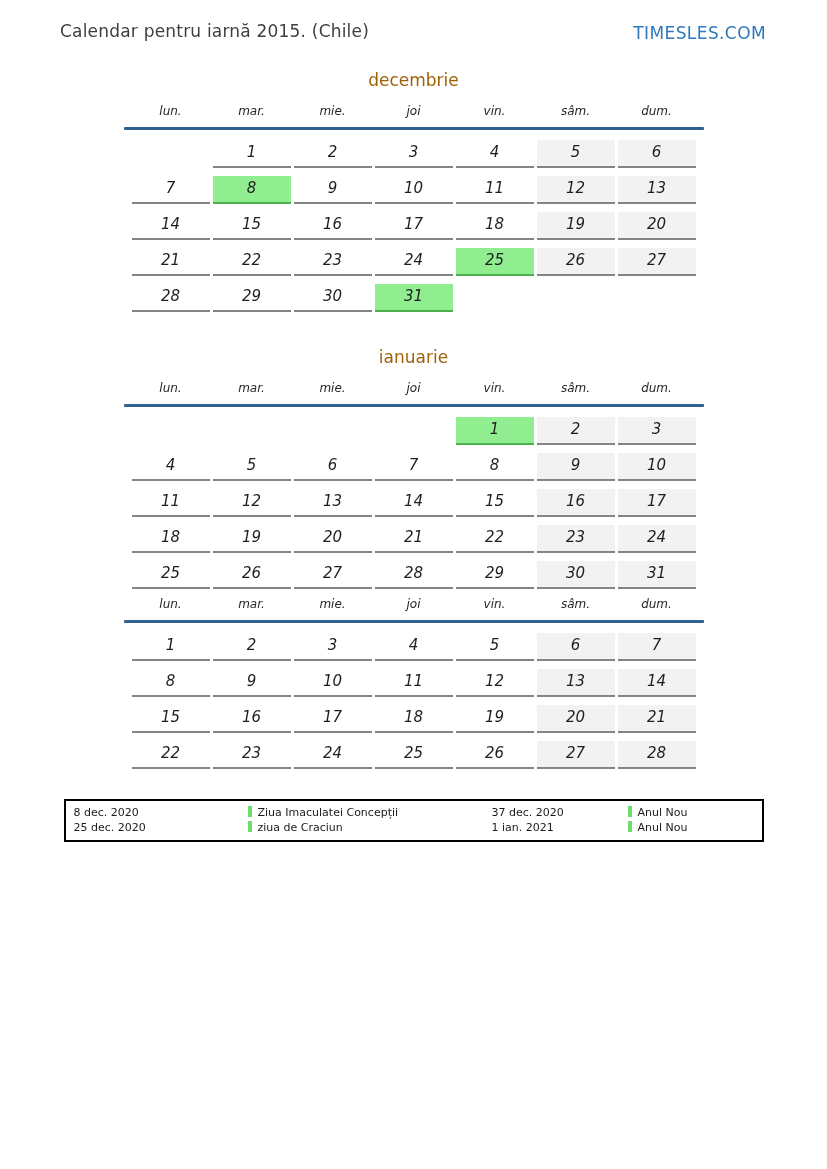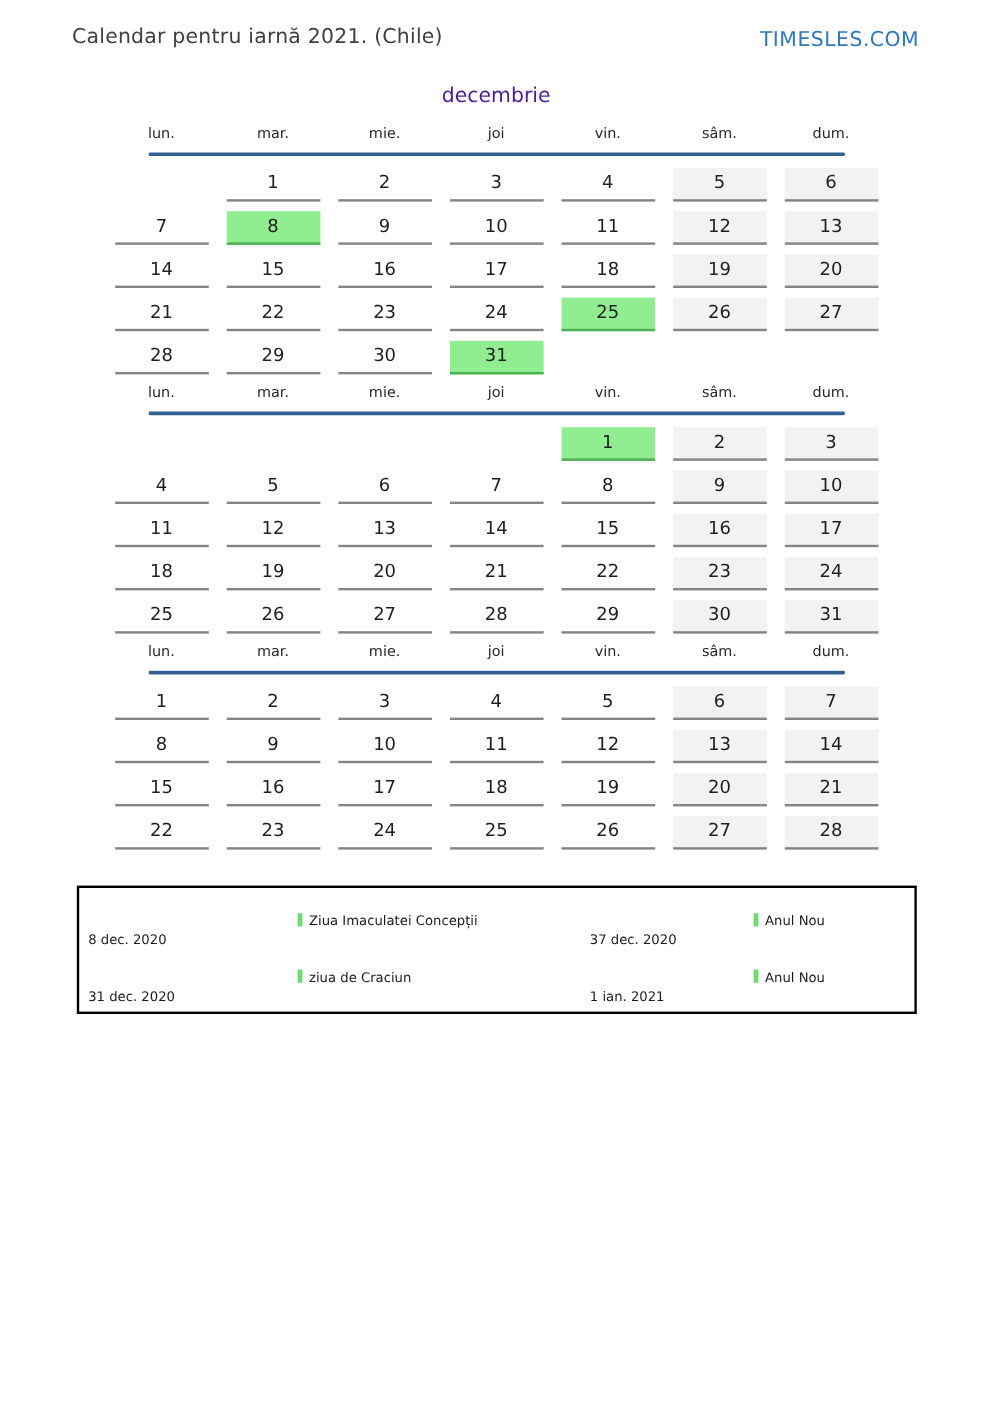--- a/index.html
+++ b/index.html
@@ -26,31 +26,32 @@
   .site-logo {
     font-size: 17px;
     color: #2e79bd;
     text-decoration: none;
     letter-spacing: 0.4px;
     padding-top: 2px;
   }
   .month { width: 580px; margin: 0 auto; }
   .month-title {
     text-align: center;
-    color: #4c1d95;
+    color: #a16207;
     font-size: 17px;
     font-weight: normal;
     margin-top: 27px;
     margin-bottom: 14px;
   }
   .weekdays, .week {
     display: grid;
     grid-template-columns: repeat(7, 78px);
-    column-gap: 15px;
+    column-gap: 3px;
     justify-content: center;
+    font-style: italic;
   }
   .weekday {
     text-align: center;
     font-size: 12px;
     color: #262626;
     padding-bottom: 9px;
   }
   .header-line {
     width: 580px;
     height: 3px;
@@ -75,36 +76,36 @@
     margin: 22px auto 0 auto;
     border: 2px solid #000000;
     padding: 5px 6px 6px 6px;
     display: grid;
     grid-template-columns: 176px 242px 138px 1fr;
     row-gap: 2px;
     font-size: 11px;
     color: #1a1a1a;
     align-items: center;
   }
-  .legend-date { padding-left: 2px; margin-top: 32px; }
+  .legend-date { padding-left: 2px; }
   .legend-holiday { display: flex; }
   .holiday-marker {
     display: inline-block;
     width: 4px;
     height: 11px;
     background: #6fdc6f;
     margin-right: 6px;
     flex: 0 0 auto;
   }
 </style>
 </head>
 <body>
 
 <div class="header">
-  <h1 class="page-title">Calendar pentru iarnă 2021. (Chile)</h1>
+  <h1 class="page-title">Calendar pentru iarnă 2015. (Chile)</h1>
   <a class="site-logo" href="#">TIMESLES.COM</a>
 </div>
 
 <div id="months-container">
     <div class="month">
       <h2 class="month-title">decembrie</h2>
       <div class="weekdays">
         <div class="weekday">lun.</div>
         <div class="weekday">mar.</div>
         <div class="weekday">mie.</div>
@@ -154,20 +155,21 @@
         <div class="day">28</div>
         <div class="day">29</div>
         <div class="day">30</div>
         <div class="day holiday">31</div>
         <div class="day empty"></div>
         <div class="day empty"></div>
         <div class="day empty"></div>
       </div>
     </div>
     <div class="month">
+      <h2 class="month-title">ianuarie</h2>
       <div class="weekdays">
         <div class="weekday">lun.</div>
         <div class="weekday">mar.</div>
         <div class="weekday">mie.</div>
         <div class="weekday">joi</div>
         <div class="weekday">vin.</div>
         <div class="weekday">sâm.</div>
         <div class="weekday">dum.</div>
       </div>
       <div class="header-line"></div>
@@ -271,21 +273,21 @@
     <div class="legend-date">8 dec. 2020</div>
     <div class="legend-holiday">
       <span class="holiday-marker"></span>
       <span>Ziua Imaculatei Concepții</span>
     </div>
     <div class="legend-date">37 dec. 2020</div>
     <div class="legend-holiday">
       <span class="holiday-marker"></span>
       <span>Anul Nou</span>
     </div>
-    <div class="legend-date">31 dec. 2020</div>
+    <div class="legend-date">25 dec. 2020</div>
     <div class="legend-holiday">
       <span class="holiday-marker"></span>
       <span>ziua de Craciun</span>
     </div>
     <div class="legend-date">1 ian. 2021</div>
     <div class="legend-holiday">
       <span class="holiday-marker"></span>
       <span>Anul Nou</span>
     </div>
   </div>

